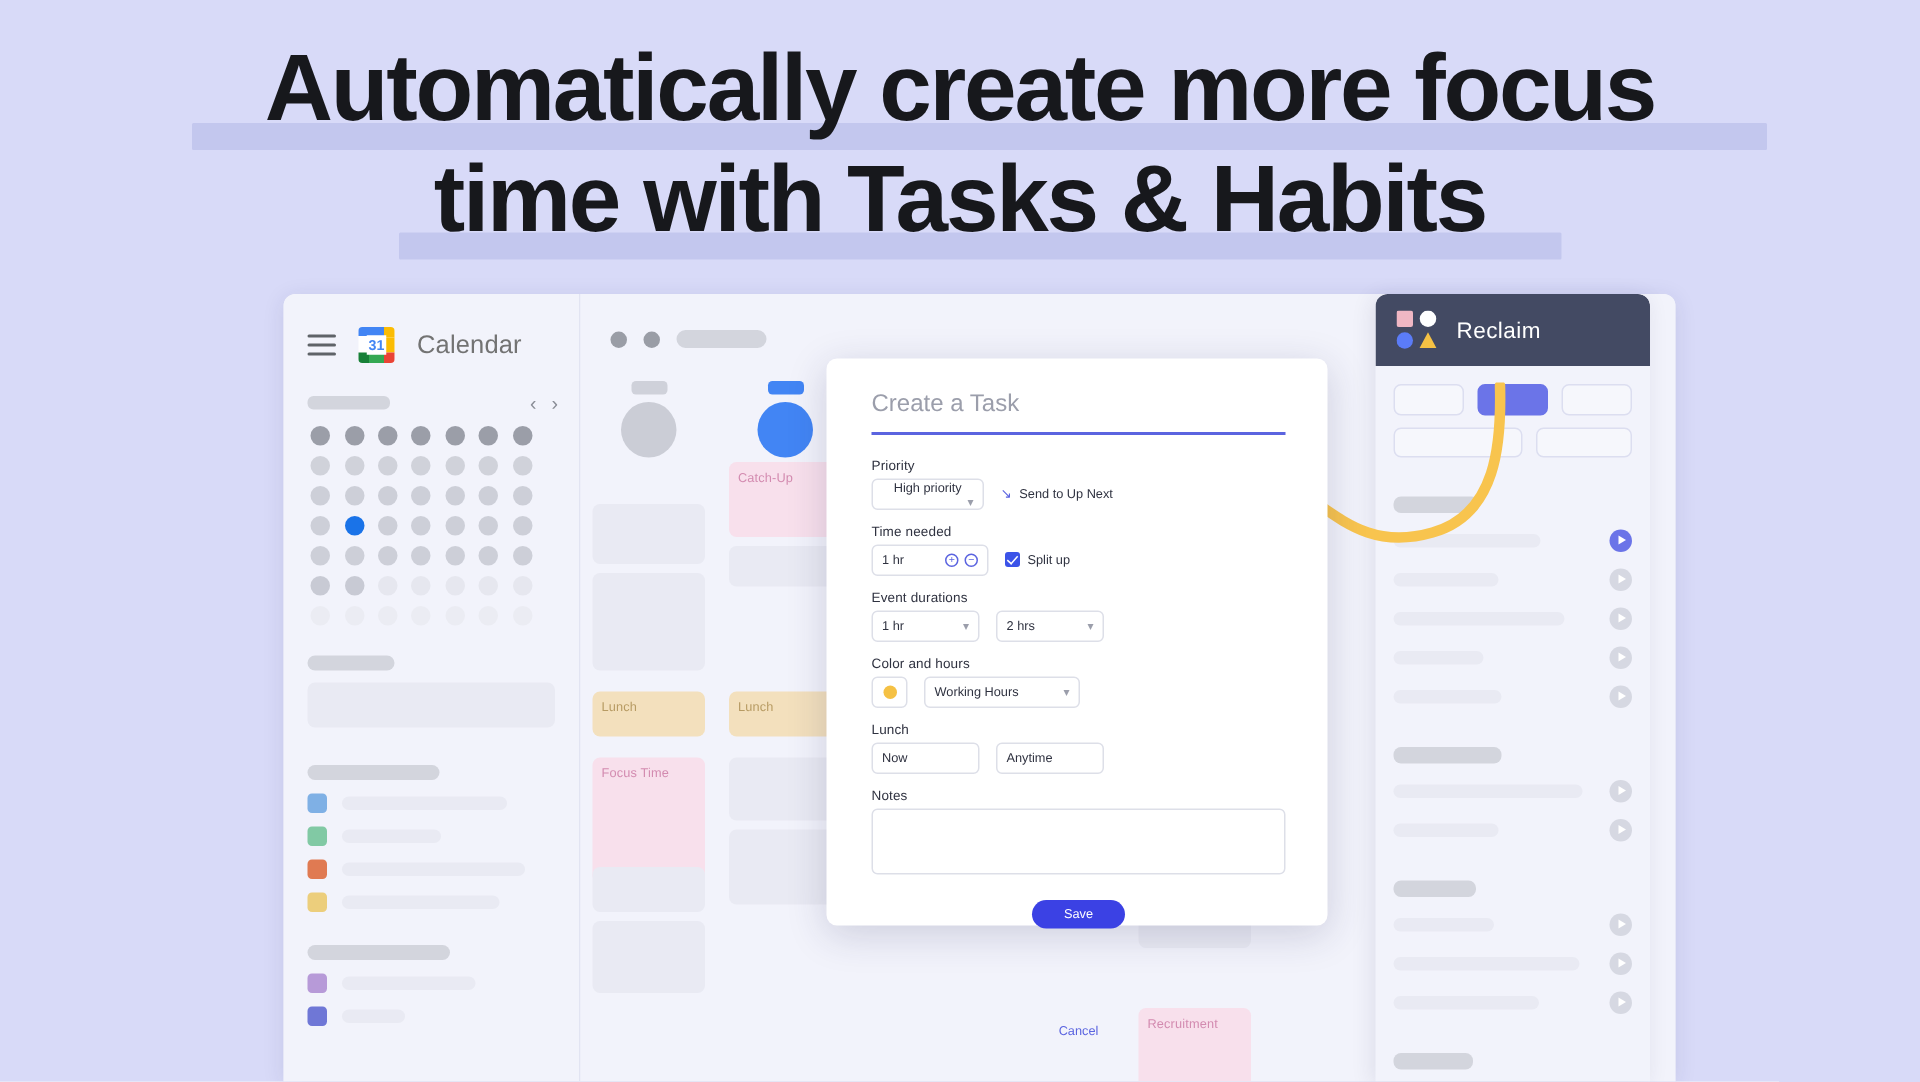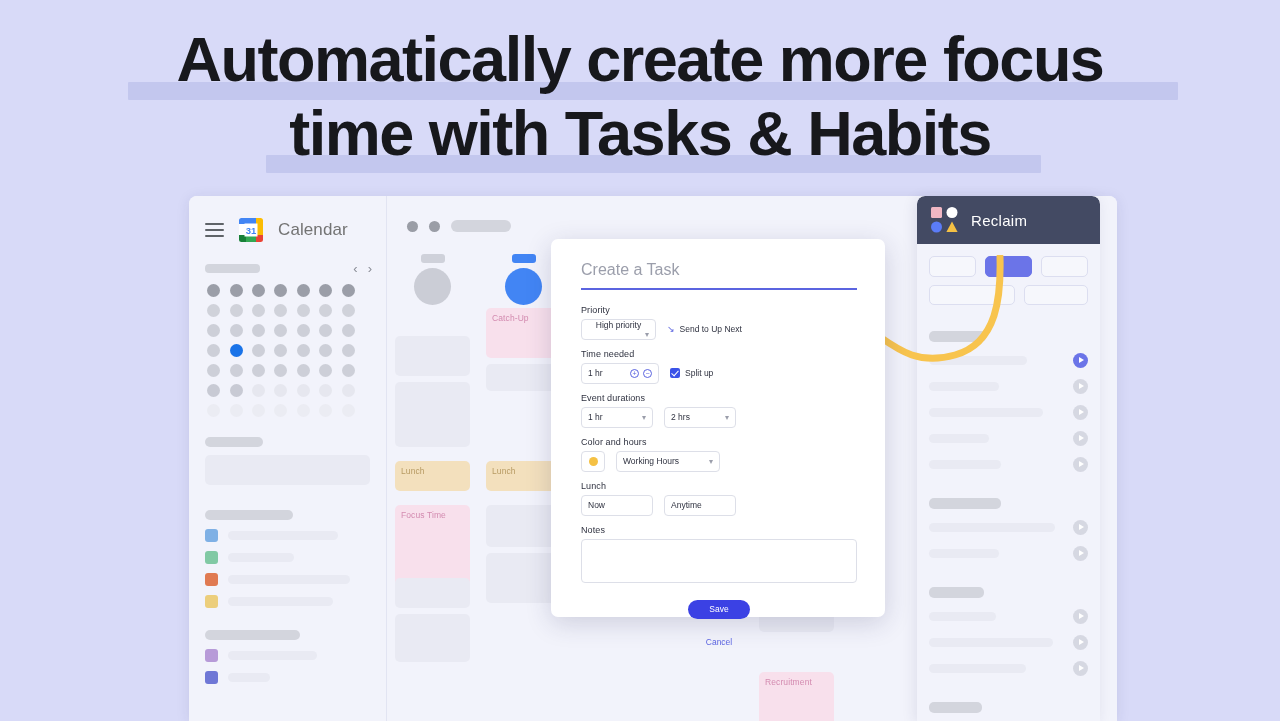--- a/index.html
+++ b/index.html
@@ -174,21 +174,21 @@
   .cbox::after { content: ""; position: absolute; left: 3px; top: 1px; width: 3px; height: 6px;
                  border: solid #fff; border-width: 0 1.4px 1.4px 0; transform: rotate(42deg); }
 
   .notes-area { height: 44px; border: 1px solid #dddfe8; border-radius: 4px; background: #fff; }
 
   .modal-actions { display: flex; align-items: center; gap: 18px; margin-top: 17px; flex-direction: column; }
   .btn-save {
     background: #3b41e4; color: #fff; border: none; border-radius: 11px;
     width: 62px; height: 19px; font-size: 8.5px; font-family: inherit; cursor: pointer;
   }
-  .btn-cancel { color: #5b64e0; font-size: 8.5px; background: none; border: none; cursor: pointer; font-family: inherit; }
+  .btn-cancel { color: #5b64e0; font-size: 8.5px; background: none; border: none; cursor: pointer; font-family: inherit; margin-top: 45px; }
 </style>
 </head>
 <body>
 
 <div class="hl-bar b1"></div>
 <div class="hl-bar b2"></div>
 <h1 class="headline">
   <span class="hl-line">Automatically create more focus</span>
   <span class="hl-line">time with Tasks &amp; Habits</span>
 </h1>

